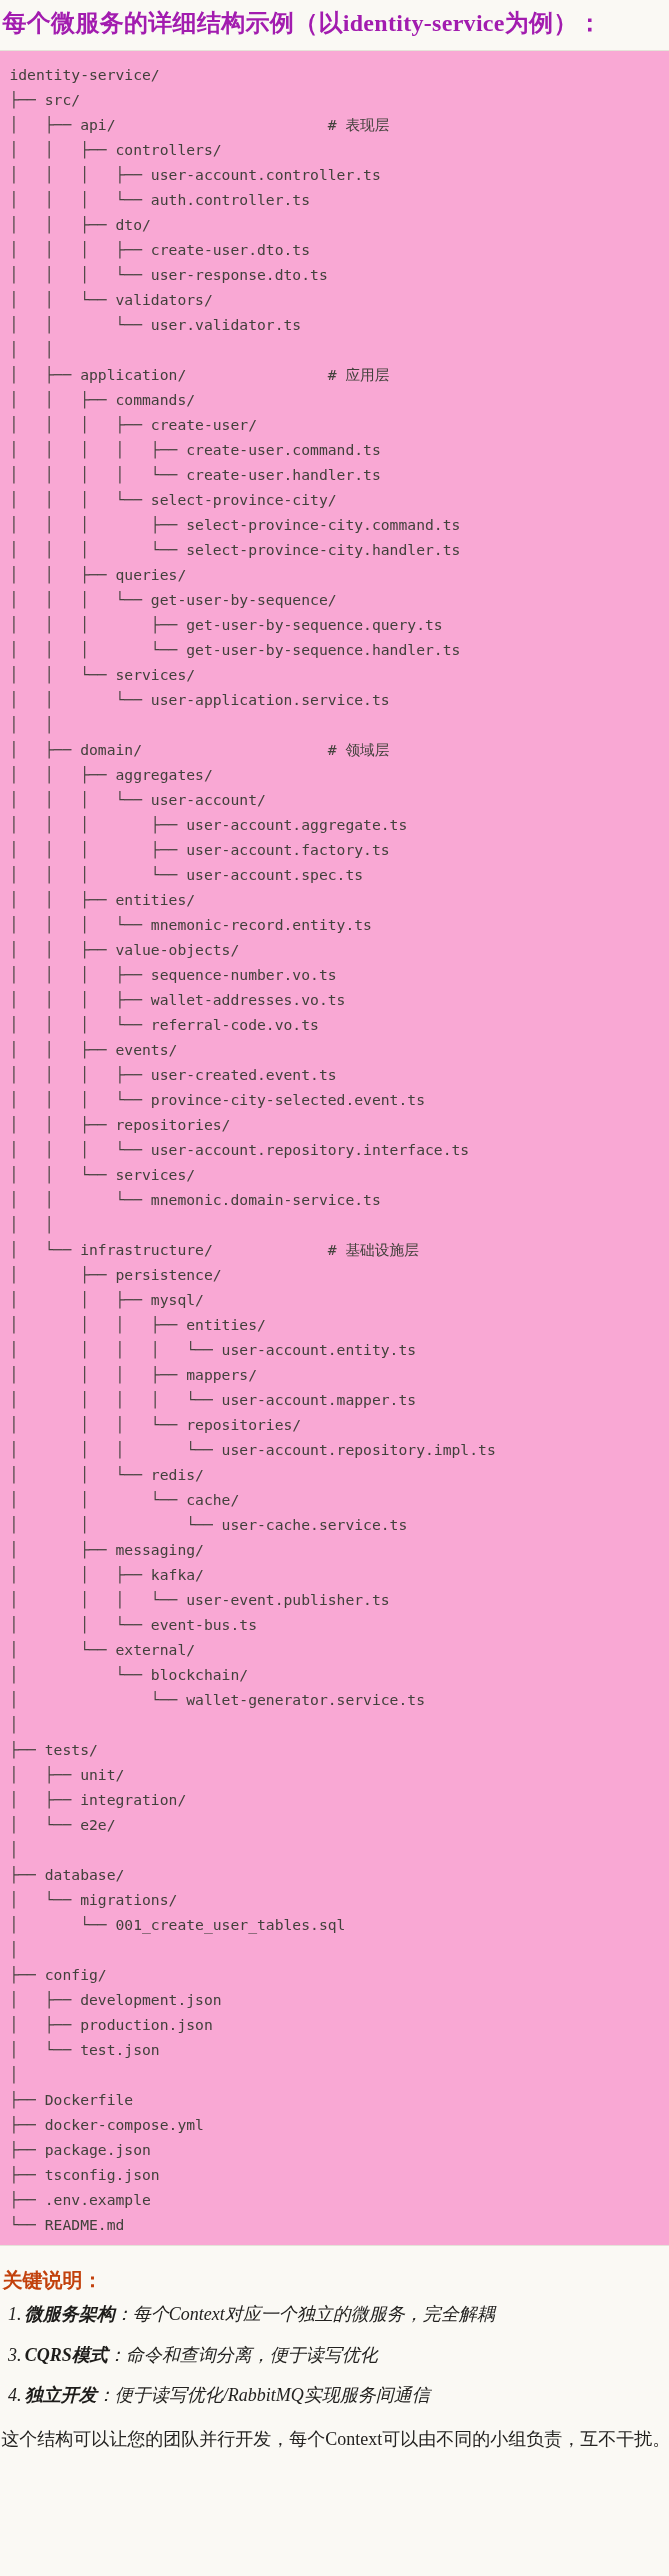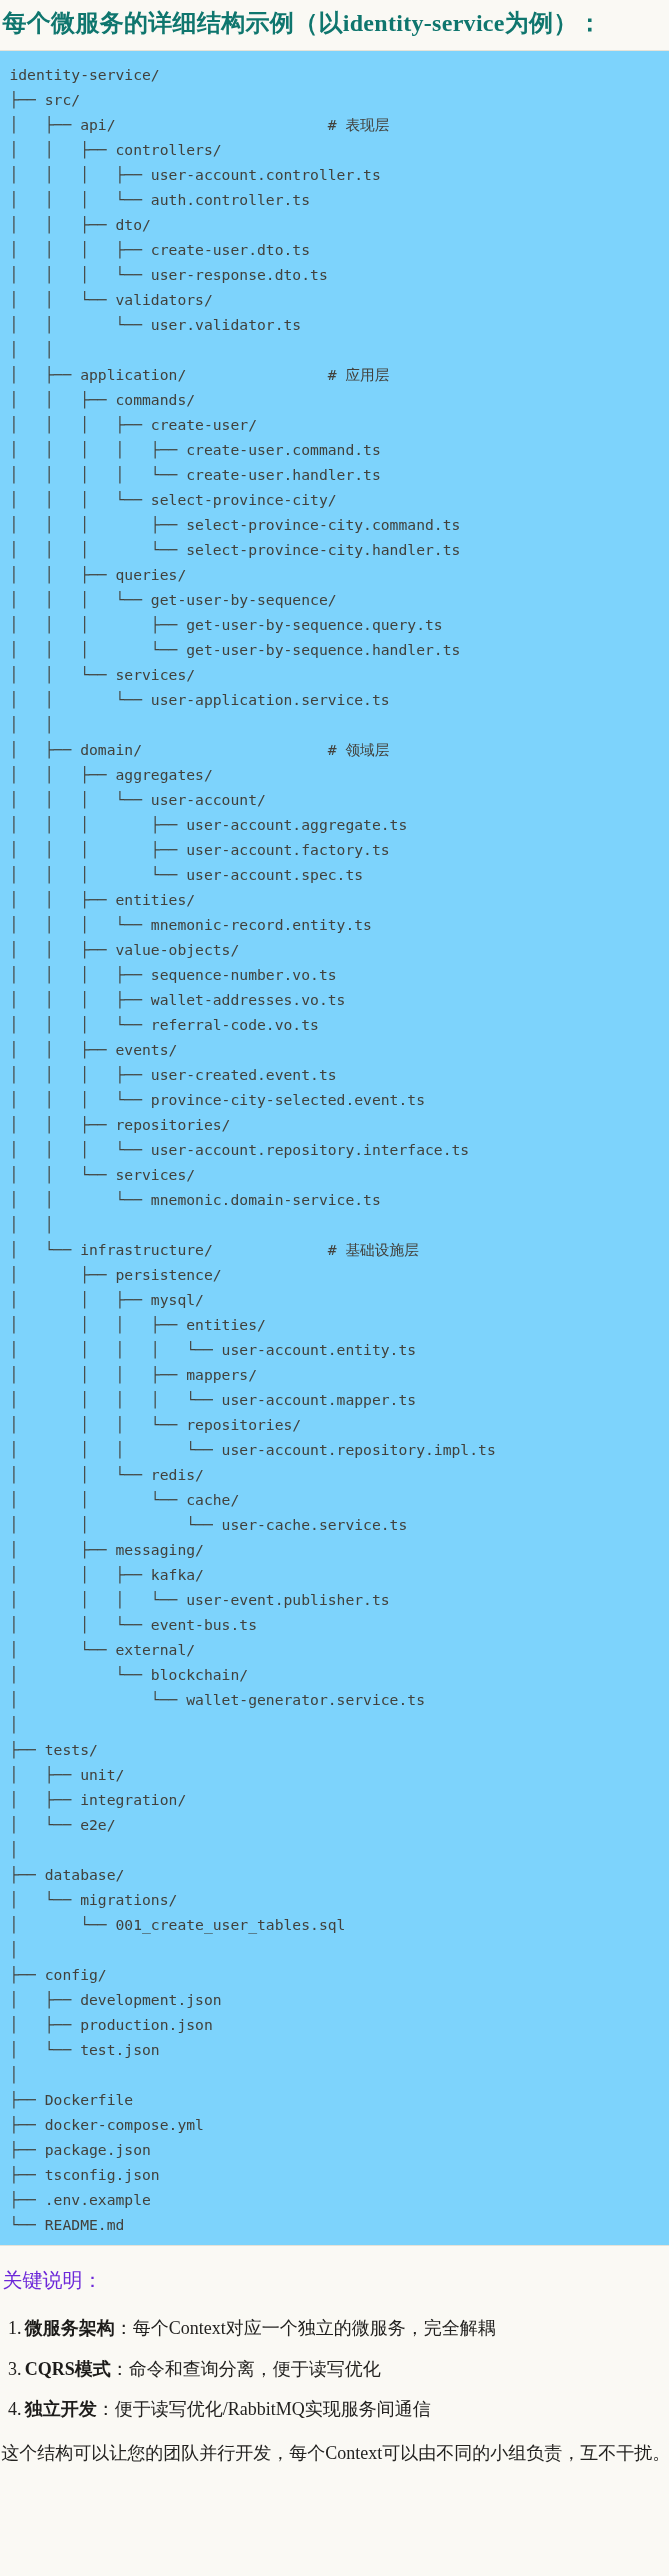--- a/index.html
+++ b/index.html
@@ -13,52 +13,53 @@
     overflow: hidden;
     color: #232220;
     font-family: "Liberation Serif", serif;
     box-sizing: border-box;
   }
   .page-title {
     margin: 8.8px 0 0 2.5px;
     font-size: 24px;
     line-height: 1.2;
     font-weight: 700;
-    color: #0f766e;
+    color: #a21caf;
     font-family: "Liberation Serif", serif;
     letter-spacing: 0.3px;
   }
   .code-block {
     margin-top: 12.5px;
     width: 100%;
     box-sizing: border-box;
-    background: #7dd3fc;
+    background: #f9a8d4;
     border-top: 0.6px solid #e5e3d9;
     border-bottom: 0.6px solid #e5e3d9;
     padding: 10.6px 0 8.8px 9.4px;
   }
   .code-block pre {
     margin: 0;
     font-family: "DejaVu Sans Mono", monospace;
     font-size: 14.7px;
     line-height: 25px;
     color: #42413c;
     white-space: pre;
   }
   .notes-heading {
     margin: 23px 0 0 2.5px;
     font-size: 20px;
     line-height: 1.15;
-    font-weight: 400;
-    color: #6d28d9;
+    font-weight: 700;
+    color: #c2410c;
   }
   .notes-list {
     list-style: none;
-    margin: 27px 0 0 0;
+    margin: 13px 0 0 0;
     padding: 0 0 0 8.1px;
+    font-style: italic;
   }
   .note-item {
     font-size: 18px;
     line-height: 1.1;
     margin-bottom: 20.6px;
     color: #232220;
     white-space: nowrap;
   }
   .note-num {
     display: inline-block;

